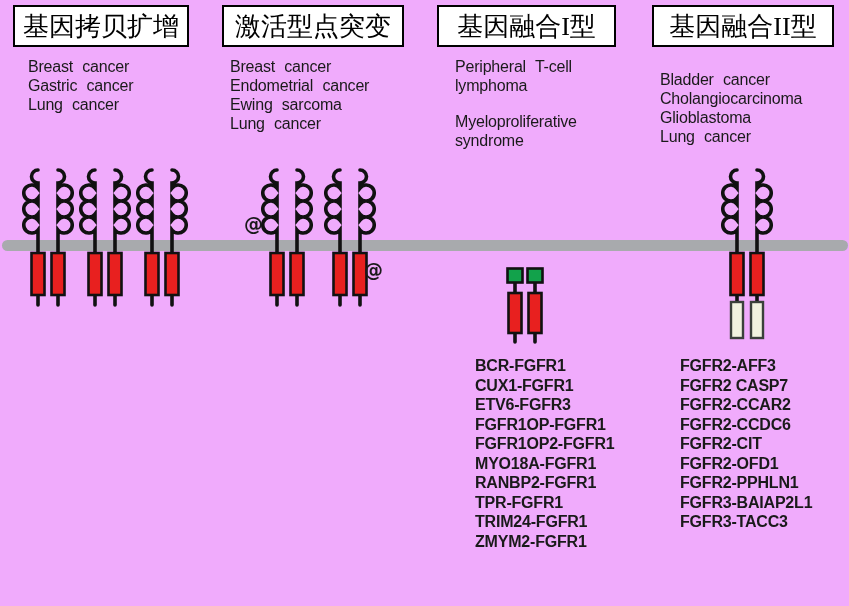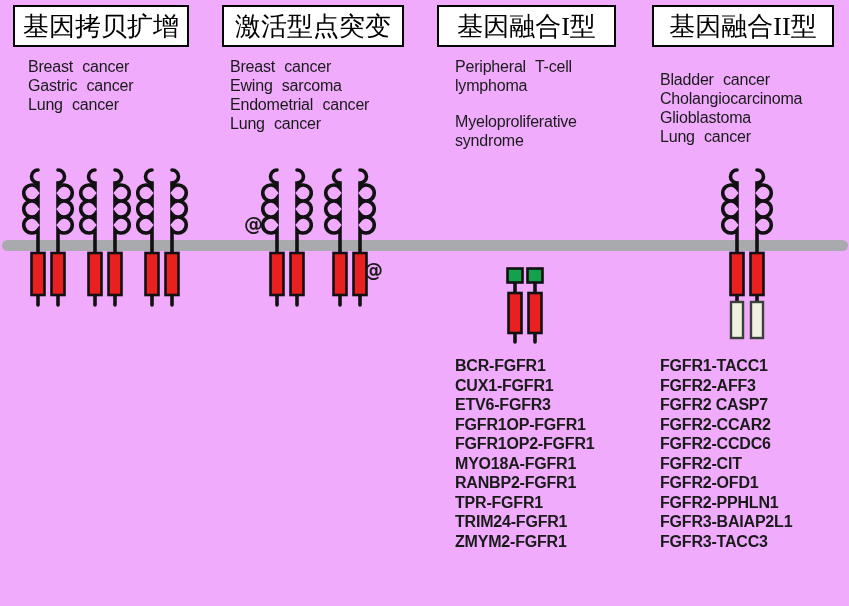--- a/index.html
+++ b/index.html
@@ -6,21 +6,21 @@
   .canvas{position:relative;width:849px;height:606px;background:#f0abfc;overflow:hidden;
           font-family:"Liberation Sans","DejaVu Sans",sans-serif;}
   .hdr{position:absolute;top:5px;height:38px;border:2px solid #000;background:#fff;
        display:flex;align-items:center;justify-content:center;
        font-family:"Liberation Serif","DejaVu Serif",serif;
        font-size:26px;color:#000;white-space:nowrap;}
   .disease-list{position:absolute;font-size:16px;font-weight:400;color:#1a1a1a;
                 line-height:19px;word-spacing:5px;letter-spacing:-0.2px;}
   .disease-list p{margin:0 0 17px 0;}
   .fusion-list{position:absolute;font-size:16px;font-weight:700;color:#1a1a1a;
-               line-height:19.5px;letter-spacing:-0.2px;white-space:nowrap;}
+               line-height:19.5px;letter-spacing:-0.2px;white-space:nowrap;margin-left:20px;}
   .membrane{position:absolute;left:2px;right:1px;top:240px;height:11px;
             background:var(--membrane,#a8aaad);border-radius:6px;z-index:1;}
   .dimer{position:absolute;z-index:2;}
   .mut{position:absolute;z-index:3;font-size:19px;font-weight:700;color:#1a1a1a;
        font-family:"DejaVu Sans","Liberation Sans",sans-serif;}
   .strand{fill:none;stroke:#111;stroke-width:3.6;stroke-linecap:round;}
   .kin{fill:var(--red,#e8201f);stroke:#111;stroke-width:2.6;}
   .grn{fill:var(--green,#12a24b);stroke:#111;stroke-width:2.6;}
   .crm{fill:var(--cream,#f0f2df);stroke:#3a403b;stroke-width:2.4;}
   .stem{fill:none;stroke:#111;stroke-width:3.6;stroke-linecap:round;}
@@ -51,22 +51,22 @@
       <span>基因融合II型</span>
     </div>
 
   <div class="disease-list" style="left:28px;top:57px;width:185px">
     <div>Breast cancer</div>
     <div>Gastric cancer</div>
     <div>Lung cancer</div>
   </div>
   <div class="disease-list" style="left:230px;top:57px;width:195px">
     <div>Breast cancer</div>
+    <div>Endometrial cancer</div>
     <div>Ewing sarcoma</div>
-    <div>Endometrial cancer</div>
     <div>Lung cancer</div>
   </div>
   <div class="disease-list" style="left:455px;top:57px;width:170px">
     <p>Peripheral T-cell lymphoma</p>
     <p>Myeloproliferative syndrome</p>
   </div>
   <div class="disease-list" style="left:660px;top:70px;width:189px">
     <div>Bladder cancer</div>
     <div>Cholangiocarcinoma</div>
     <div>Glioblastoma</div>
@@ -132,21 +132,20 @@
     <div>ETV6-FGFR3</div>
     <div>FGFR1OP-FGFR1</div>
     <div>FGFR1OP2-FGFR1</div>
     <div>MYO18A-FGFR1</div>
     <div>RANBP2-FGFR1</div>
     <div>TPR-FGFR1</div>
     <div>TRIM24-FGFR1</div>
     <div>ZMYM2-FGFR1</div>
   </div>
   <div class="fusion-list" style="left:660px;top:356px">
-    <div>FGFR1-TACC1</div>
     <div>FGFR2-AFF3</div>
     <div>FGFR2 CASP7</div>
     <div>FGFR2-CCAR2</div>
     <div>FGFR2-CCDC6</div>
     <div>FGFR2-CIT</div>
     <div>FGFR2-OFD1</div>
     <div>FGFR2-PPHLN1</div>
     <div>FGFR3-BAIAP2L1</div>
     <div>FGFR3-TACC3</div>
   </div>

